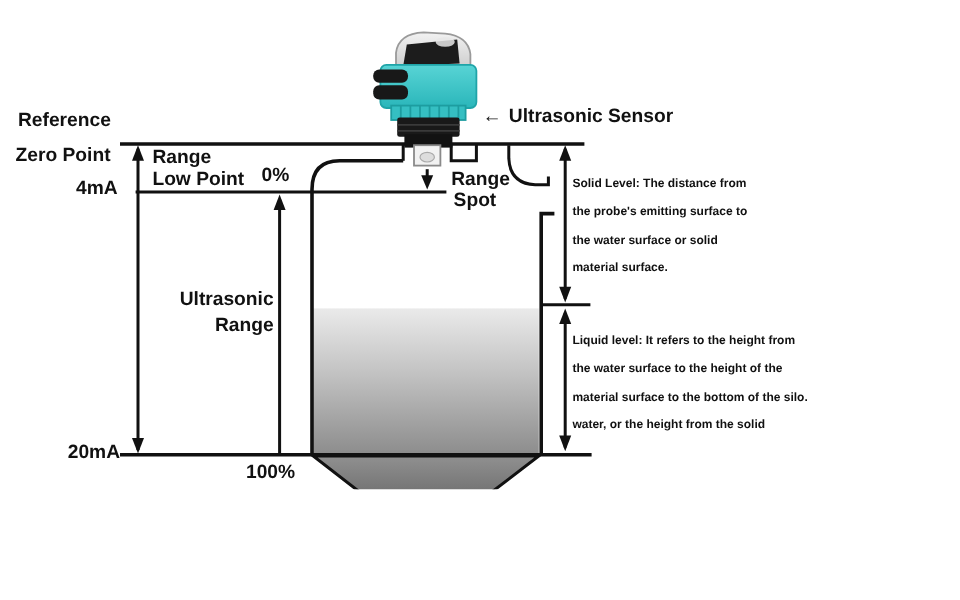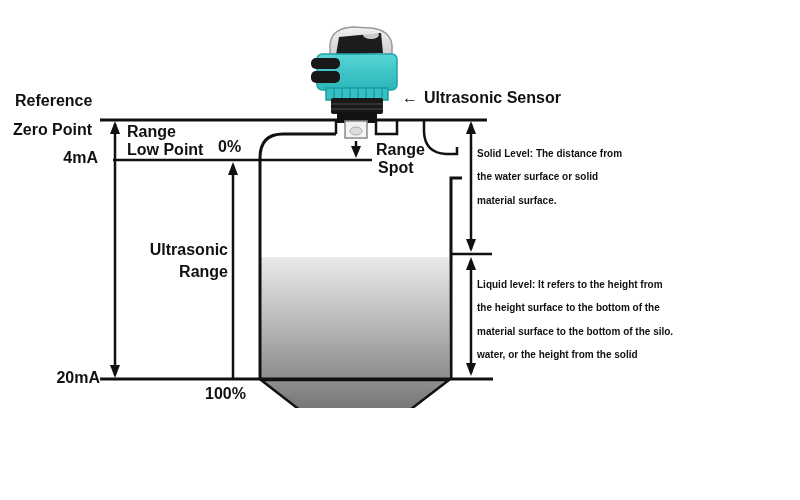--- a/index.html
+++ b/index.html
@@ -118,23 +118,24 @@
 
   <div class="lbl" style="left:374px;top:89px;margin-left:28px;">
     <span class="sensor-arrow">←</span><span>Ultrasonic Sensor</span>
   </div>
 
   <div class="lbl" style="left:376px;top:141px;">Range</div>
   <div class="lbl" style="left:378px;top:159px;">Spot</div>
 
   <div class="note" style="left:477px;top:142px;">
     <div>Solid Level: The distance from</div>
+    <div>the probe's emitting surface to</div>
     <div>the water surface or solid</div>
     <div>material surface.</div>
   </div>
   <div class="note" style="left:477px;top:273px;">
     <div>Liquid level: It refers to the height from</div>
-    <div>the height surface to the bottom of the</div>
+    <div>the water surface to the height of the</div>
     <div>material surface to the bottom of the silo.</div>
     <div>water, or the height from the solid</div>
   </div>
 
 </div>
 
 </body></html>

